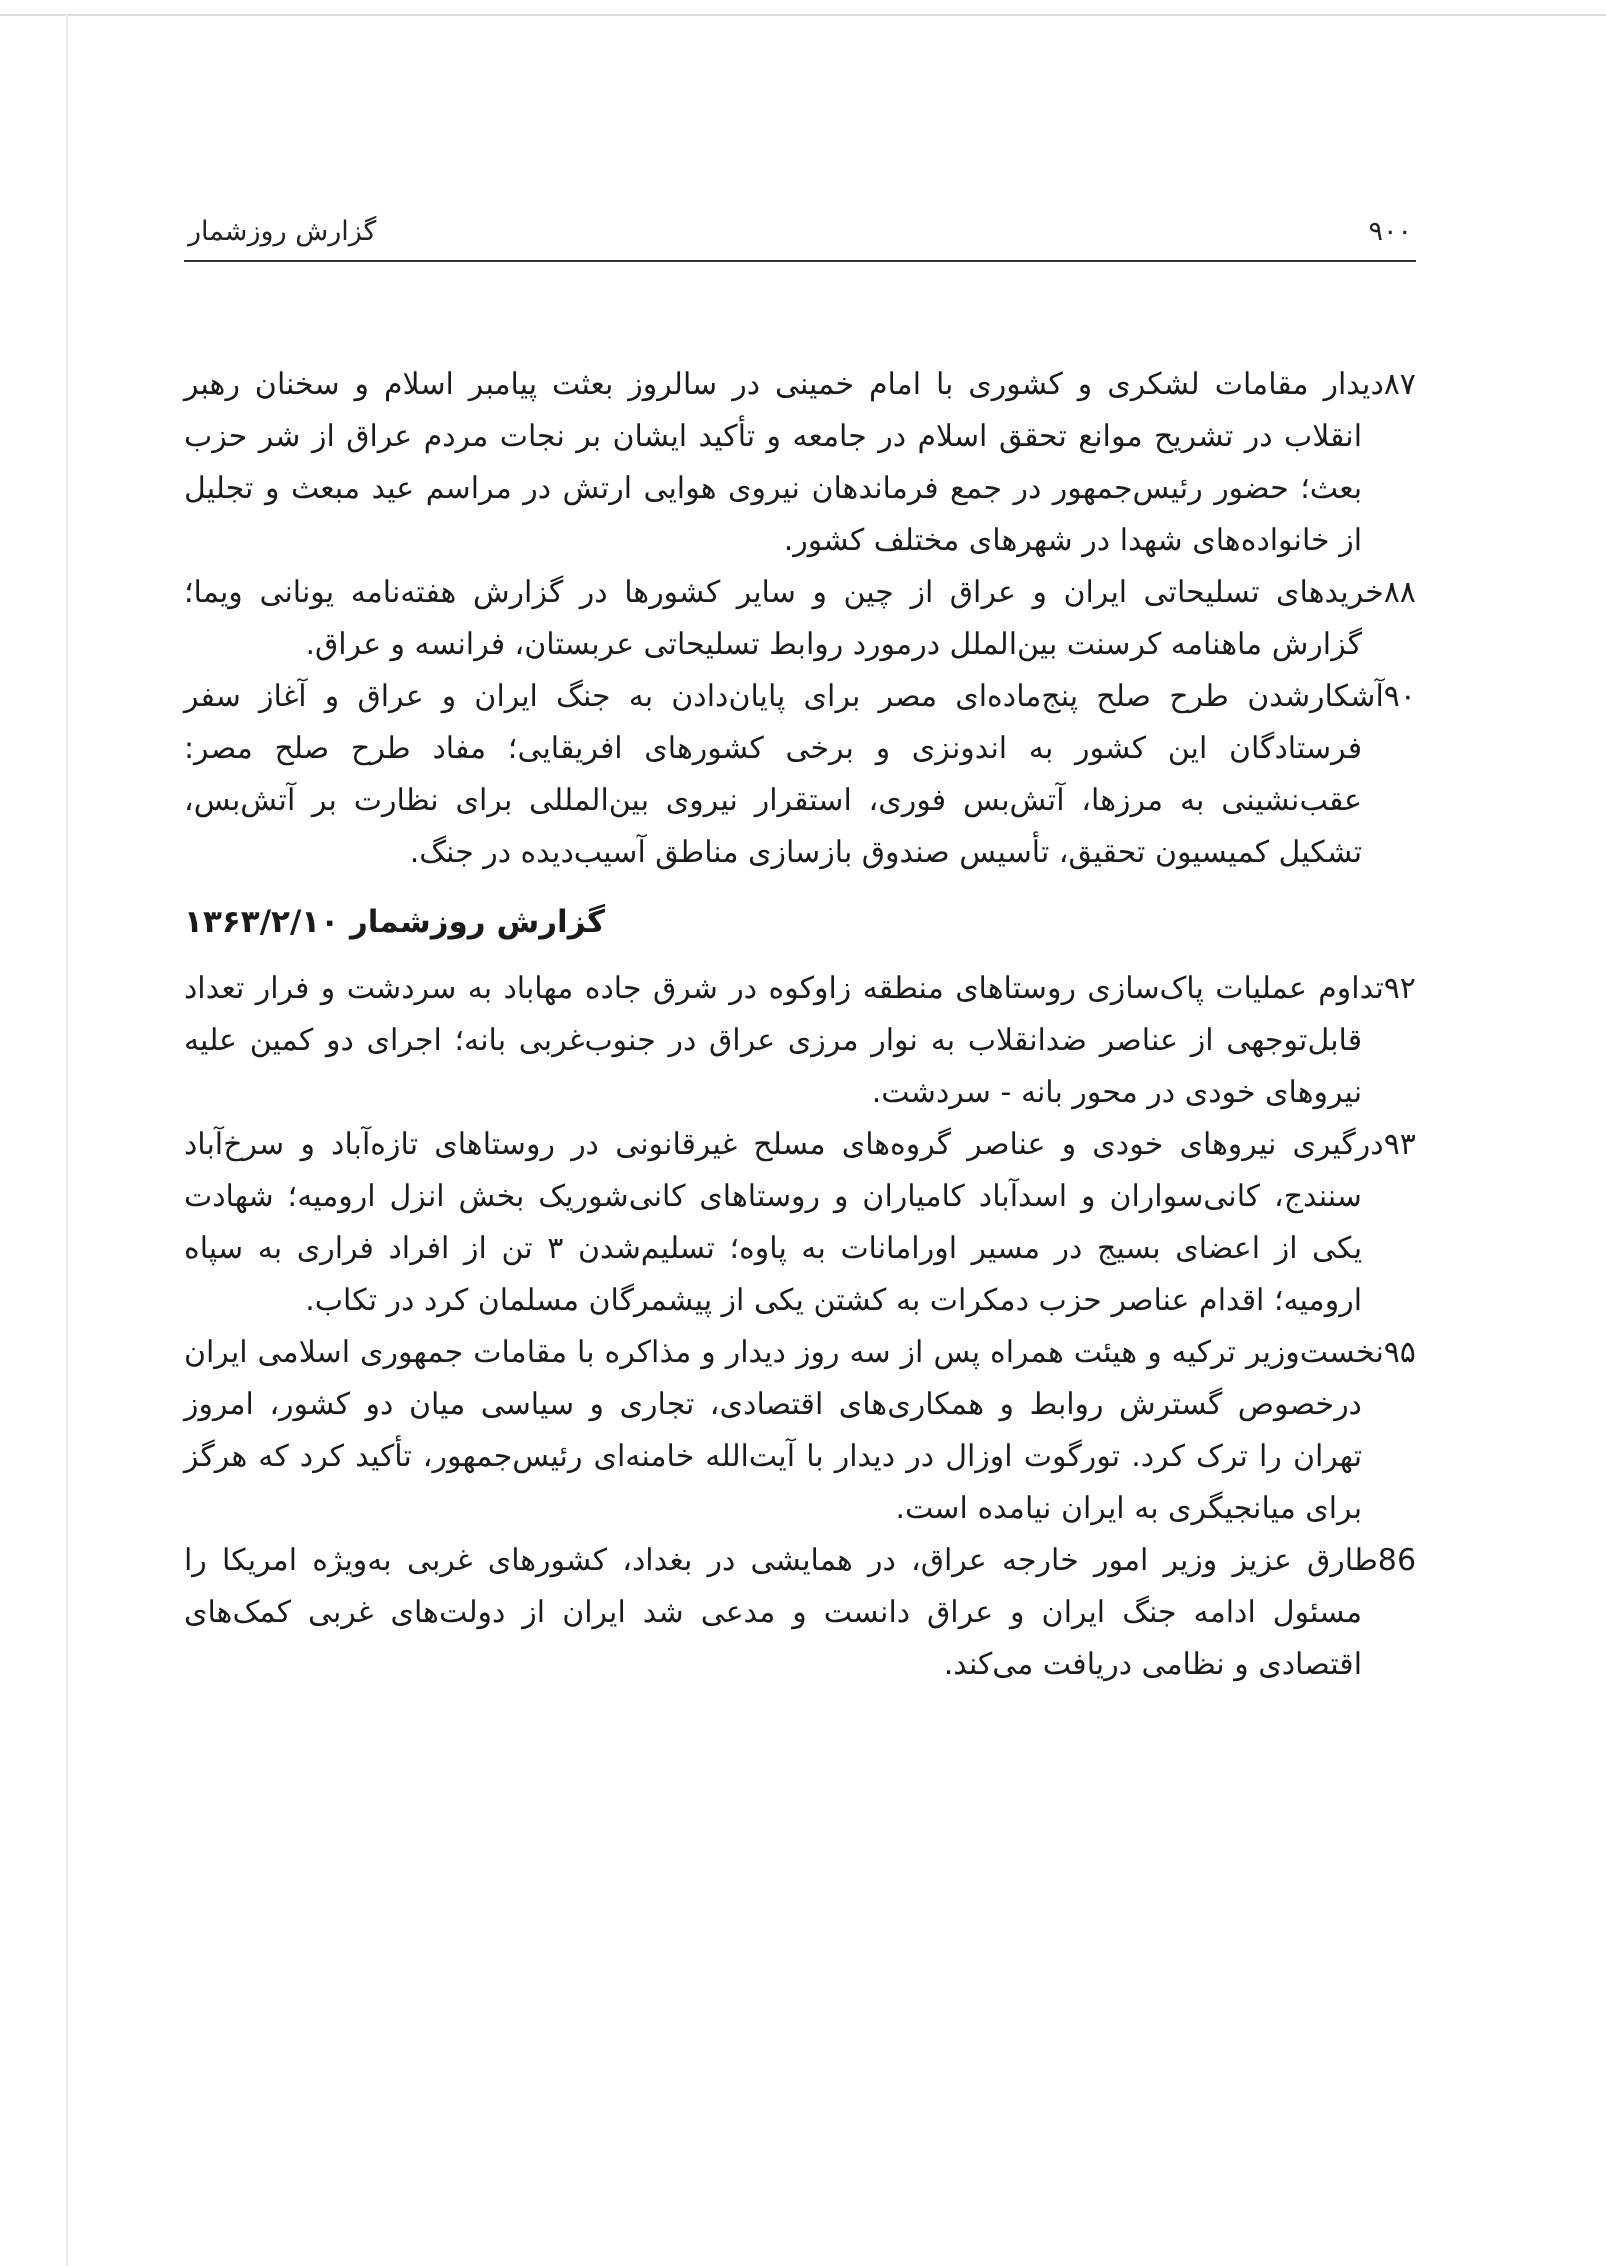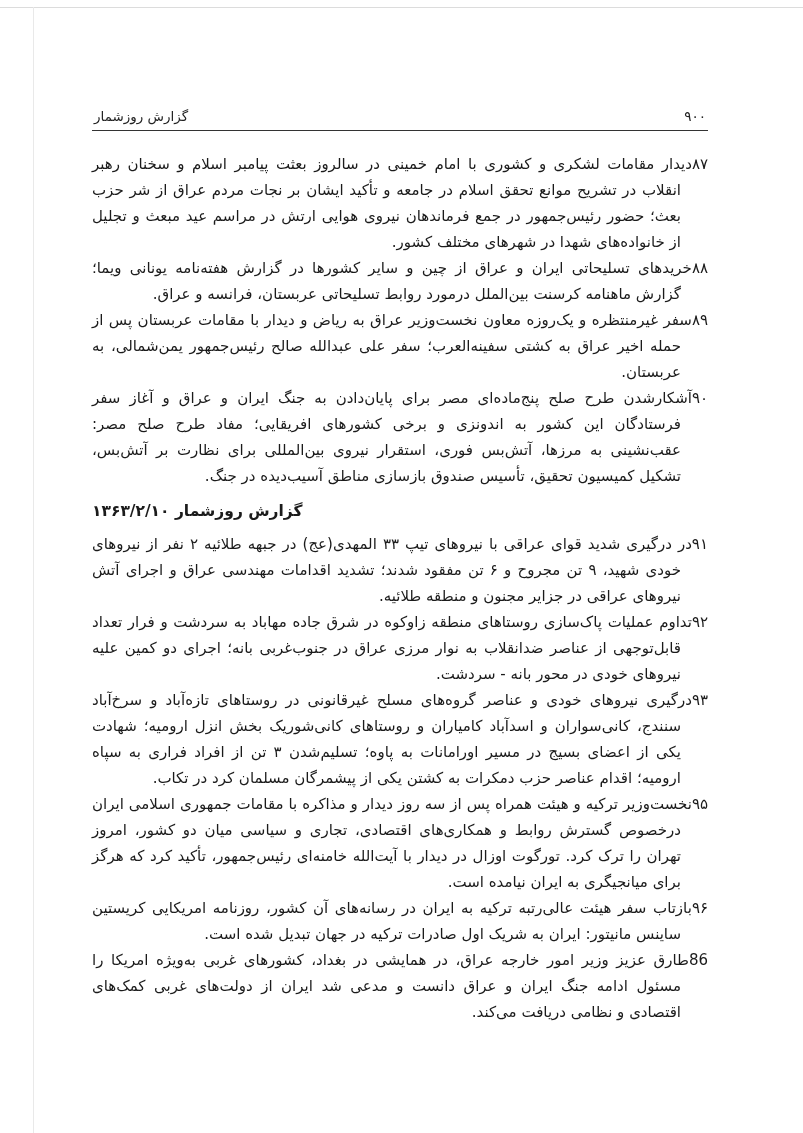--- a/index.html
+++ b/index.html
@@ -20,21 +20,21 @@
   .edge-left { position: absolute; top: 7px; left: 33px; width: 1px; height: 1126px; background: #e9e9e9; }
   .content { position: absolute; top: 72px; right: 95px; width: 616px; }
   .page-header {
     display: flex; justify-content: space-between; align-items: flex-end;
     font-size: 13.5px; color: #222;
     padding: 0 2px 6px 2px;
     border-bottom: 1.3px solid #333;
   }
   .page-number { letter-spacing: 1px; margin-top: 36px; }
   .body-text {
-    margin-top: 20px;
+    margin-top: 48px;
     font-size: 15px;
     line-height: 26px;
     text-align: justify;
   }
   .entry {
     margin: 0;
     padding-right: 27px;
     text-indent: -27px;
   }
   .section-heading {
@@ -59,34 +59,31 @@
       <span class="page-number">۹۰۰</span>
       <span class="header-title">گزارش روزشمار</span>
     </div>
 
     <div class="body-text">
 
       <p class="entry"><span class="entry-number">۸۷</span><span class="entry-text">دیدار مقامات لشکری و کشوری با امام خمینی در سالروز بعثت پیامبر اسلام و سخنان رهبر انقلاب در تشریح موانع تحقق اسلام در جامعه و تأکید ایشان بر نجات مردم عراق از شر حزب بعث؛ حضور رئیس‌جمهور در جمع فرماندهان نیروی هوایی ارتش در مراسم عید مبعث و تجلیل از خانواده‌های شهدا در شهرهای مختلف کشور.</span></p>
 
       <p class="entry"><span class="entry-number">۸۸</span><span class="entry-text">خریدهای تسلیحاتی ایران و عراق از چین و سایر کشورها در گزارش هفته‌نامه یونانی ویما؛ گزارش ماهنامه کرسنت بین‌الملل درمورد روابط تسلیحاتی عربستان، فرانسه و عراق.</span></p>
 
-      <p class="entry"><span class="entry-number">۸۹</span><span class="entry-text">سفر غیرمنتظره و یک‌روزه معاون نخست‌وزیر عراق به ریاض و دیدار با مقامات عربستان پس از حمله اخیر عراق به کشتی سفینه‌العرب؛ سفر علی عبدالله صالح رئیس‌جمهور یمن‌شمالی، به عربستان.</span></p>
 
       <p class="entry"><span class="entry-number">۹۰</span><span class="entry-text">آشکارشدن طرح صلح پنج‌ماده‌ای مصر برای پایان‌دادن به جنگ ایران و عراق و آغاز سفر فرستادگان این کشور به اندونزی و برخی کشورهای افریقایی؛ مفاد طرح صلح مصر: عقب‌نشینی به مرزها، آتش‌بس فوری، استقرار نیروی بین‌المللی برای نظارت بر آتش‌بس، تشکیل کمیسیون تحقیق، تأسیس صندوق بازسازی مناطق آسیب‌دیده در جنگ.</span></p>
 
       <h2 class="section-heading">گزارش روزشمار ۱۳۶۳/۲/۱۰</h2>
 
-      <p class="entry"><span class="entry-number">۹۱</span><span class="entry-text">در درگیری شدید قوای عراقی با نیروهای تیپ ۳۳ المهدی(عج) در جبهه طلائیه ۲ نفر از نیروهای خودی شهید، ۹ تن مجروح و ۶ تن مفقود شدند؛ تشدید اقدامات مهندسی عراق و اجرای آتش نیروهای عراقی در جزایر مجنون و منطقه طلائیه.</span></p>
 
       <p class="entry"><span class="entry-number">۹۲</span><span class="entry-text">تداوم عملیات پاک‌سازی روستاهای منطقه زاوکوه در شرق جاده مهاباد به سردشت و فرار تعداد قابل‌توجهی از عناصر ضدانقلاب به نوار مرزی عراق در جنوب‌غربی بانه؛ اجرای دو کمین علیه نیروهای خودی در محور بانه - سردشت.</span></p>
 
       <p class="entry"><span class="entry-number">۹۳</span><span class="entry-text">درگیری نیروهای خودی و عناصر گروه‌های مسلح غیرقانونی در روستاهای تازه‌آباد و سرخ‌آباد سنندج، کانی‌سواران و اسدآباد کامیاران و روستاهای کانی‌شوریک بخش انزل ارومیه؛ شهادت یکی از اعضای بسیج در مسیر اورامانات به پاوه؛ تسلیم‌شدن ۳ تن از افراد فراری به سپاه ارومیه؛ اقدام عناصر حزب دمکرات به کشتن یکی از پیشمرگان مسلمان کرد در تکاب.</span></p>
 
 
       <p class="entry"><span class="entry-number">۹۵</span><span class="entry-text">نخست‌وزیر ترکیه و هیئت همراه پس از سه روز دیدار و مذاکره با مقامات جمهوری اسلامی ایران درخصوص گسترش روابط و همکاری‌های اقتصادی، تجاری و سیاسی میان دو کشور، امروز تهران را ترک کرد. تورگوت اوزال در دیدار با آیت‌الله خامنه‌ای رئیس‌جمهور، تأکید کرد که هرگز برای میانجیگری به ایران نیامده است.</span></p>
 
-      <p class="entry"><span class="entry-number">۹۶</span><span class="entry-text">بازتاب سفر هیئت عالی‌رتبه ترکیه به ایران در رسانه‌های آن کشور، روزنامه امریکایی کریستین ساینس مانیتور: ایران به شریک اول صادرات ترکیه در جهان تبدیل شده است.</span></p>
 
       <p class="entry"><span class="entry-number">86</span><span class="entry-text">طارق عزیز وزیر امور خارجه عراق، در همایشی در بغداد، کشورهای غربی به‌ویژه امریکا را مسئول ادامه جنگ ایران و عراق دانست و مدعی شد ایران از دولت‌های غربی کمک‌های اقتصادی و نظامی دریافت می‌کند.</span></p>
 
     </div>
   </div>
 </div>
 
 </body></html>

